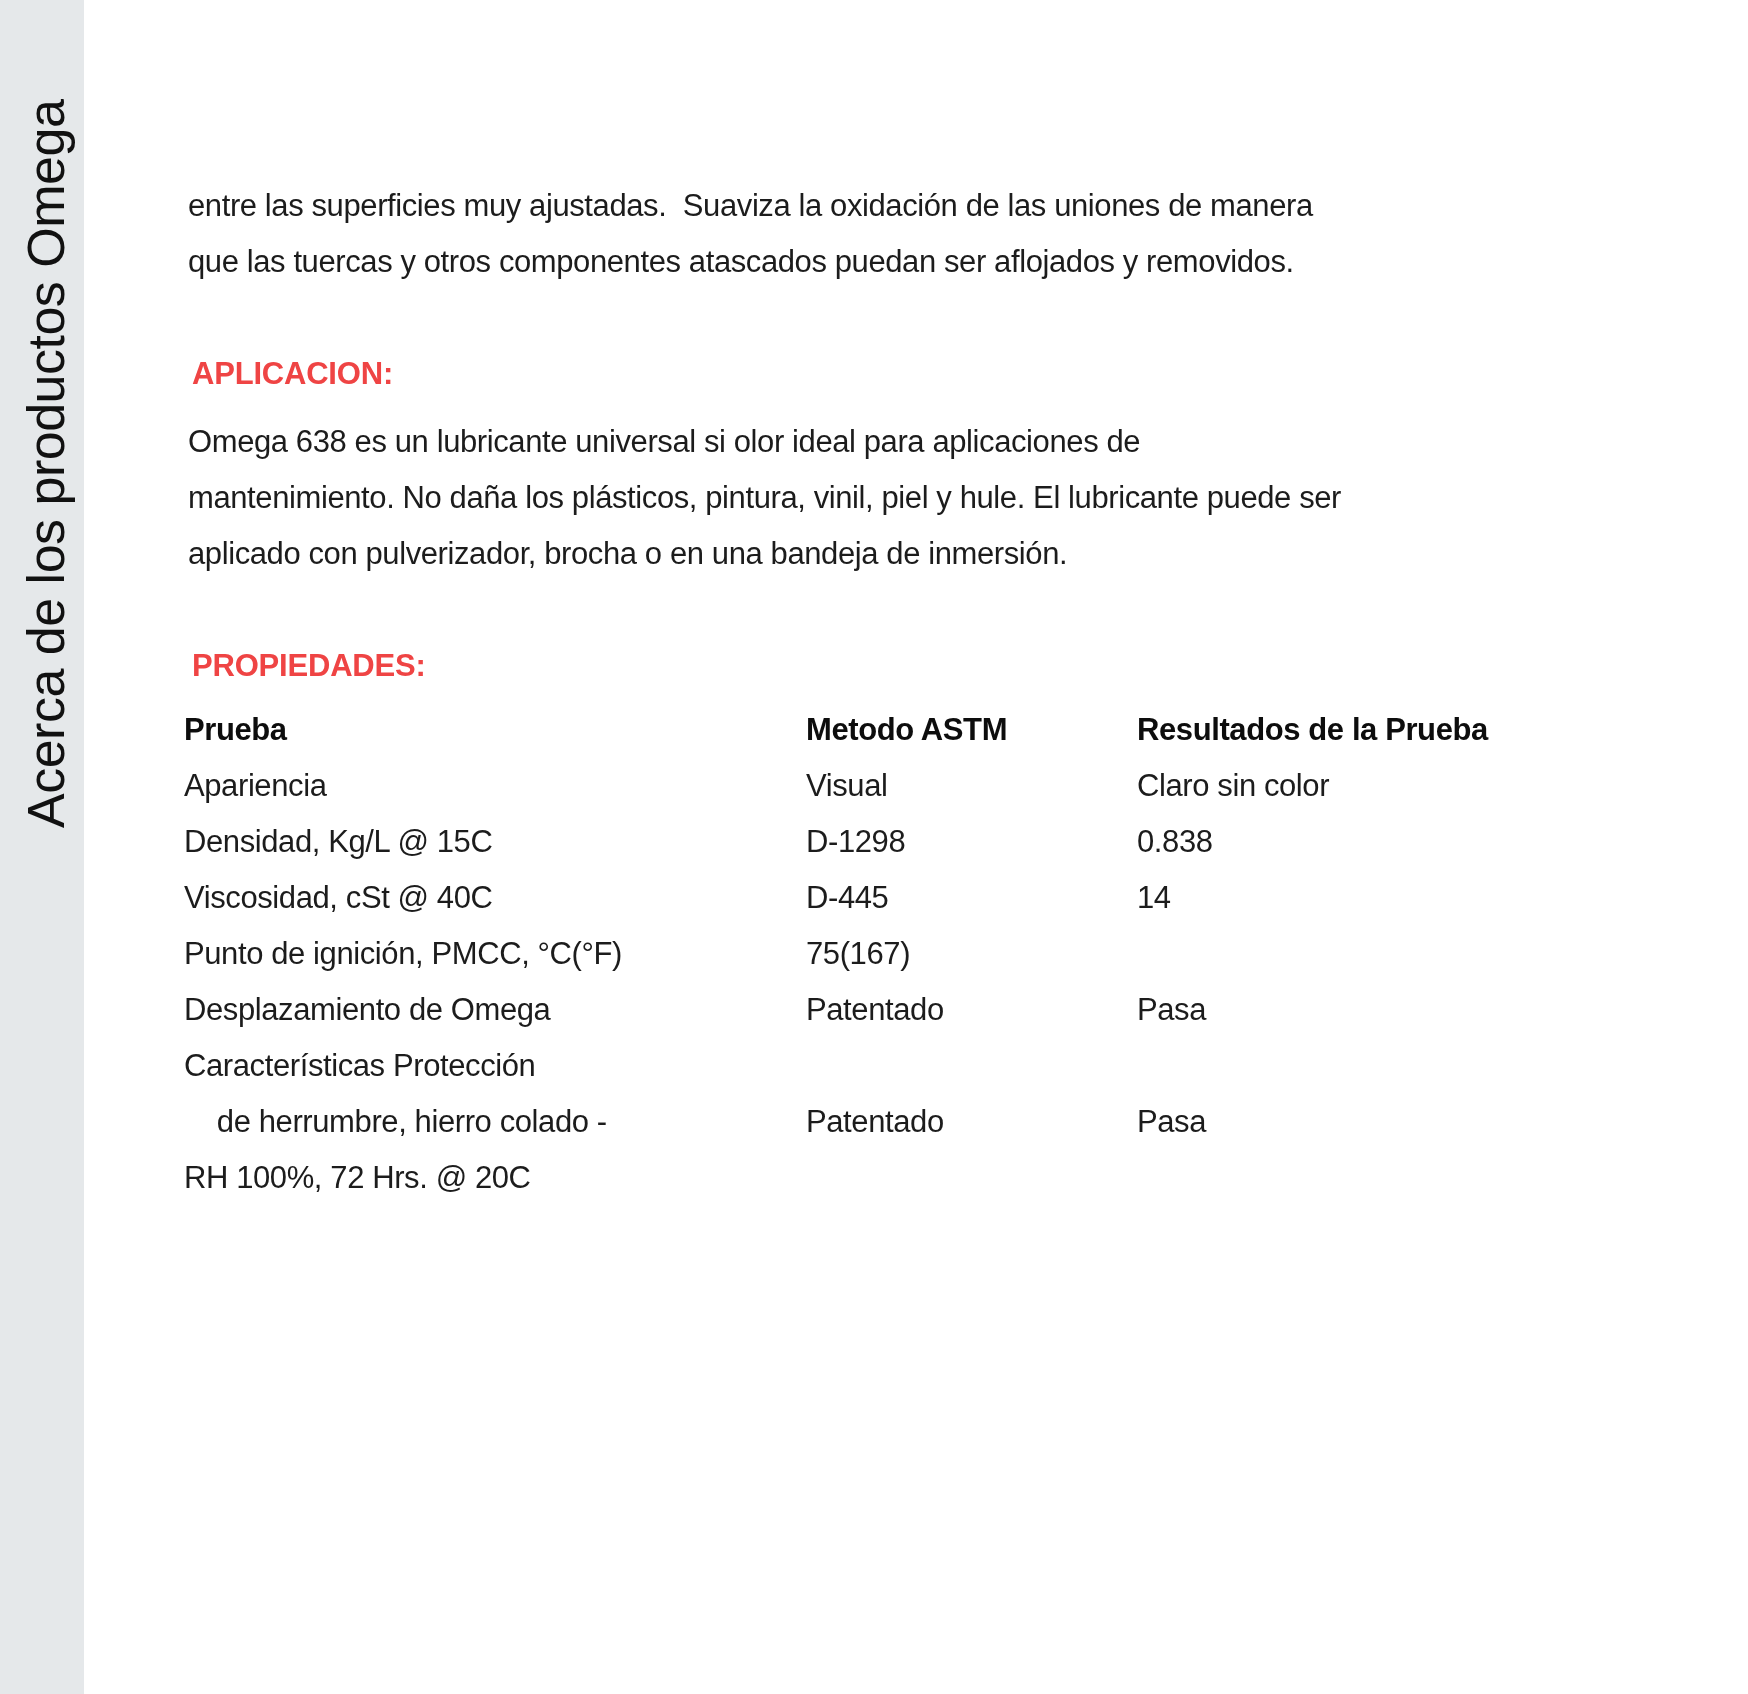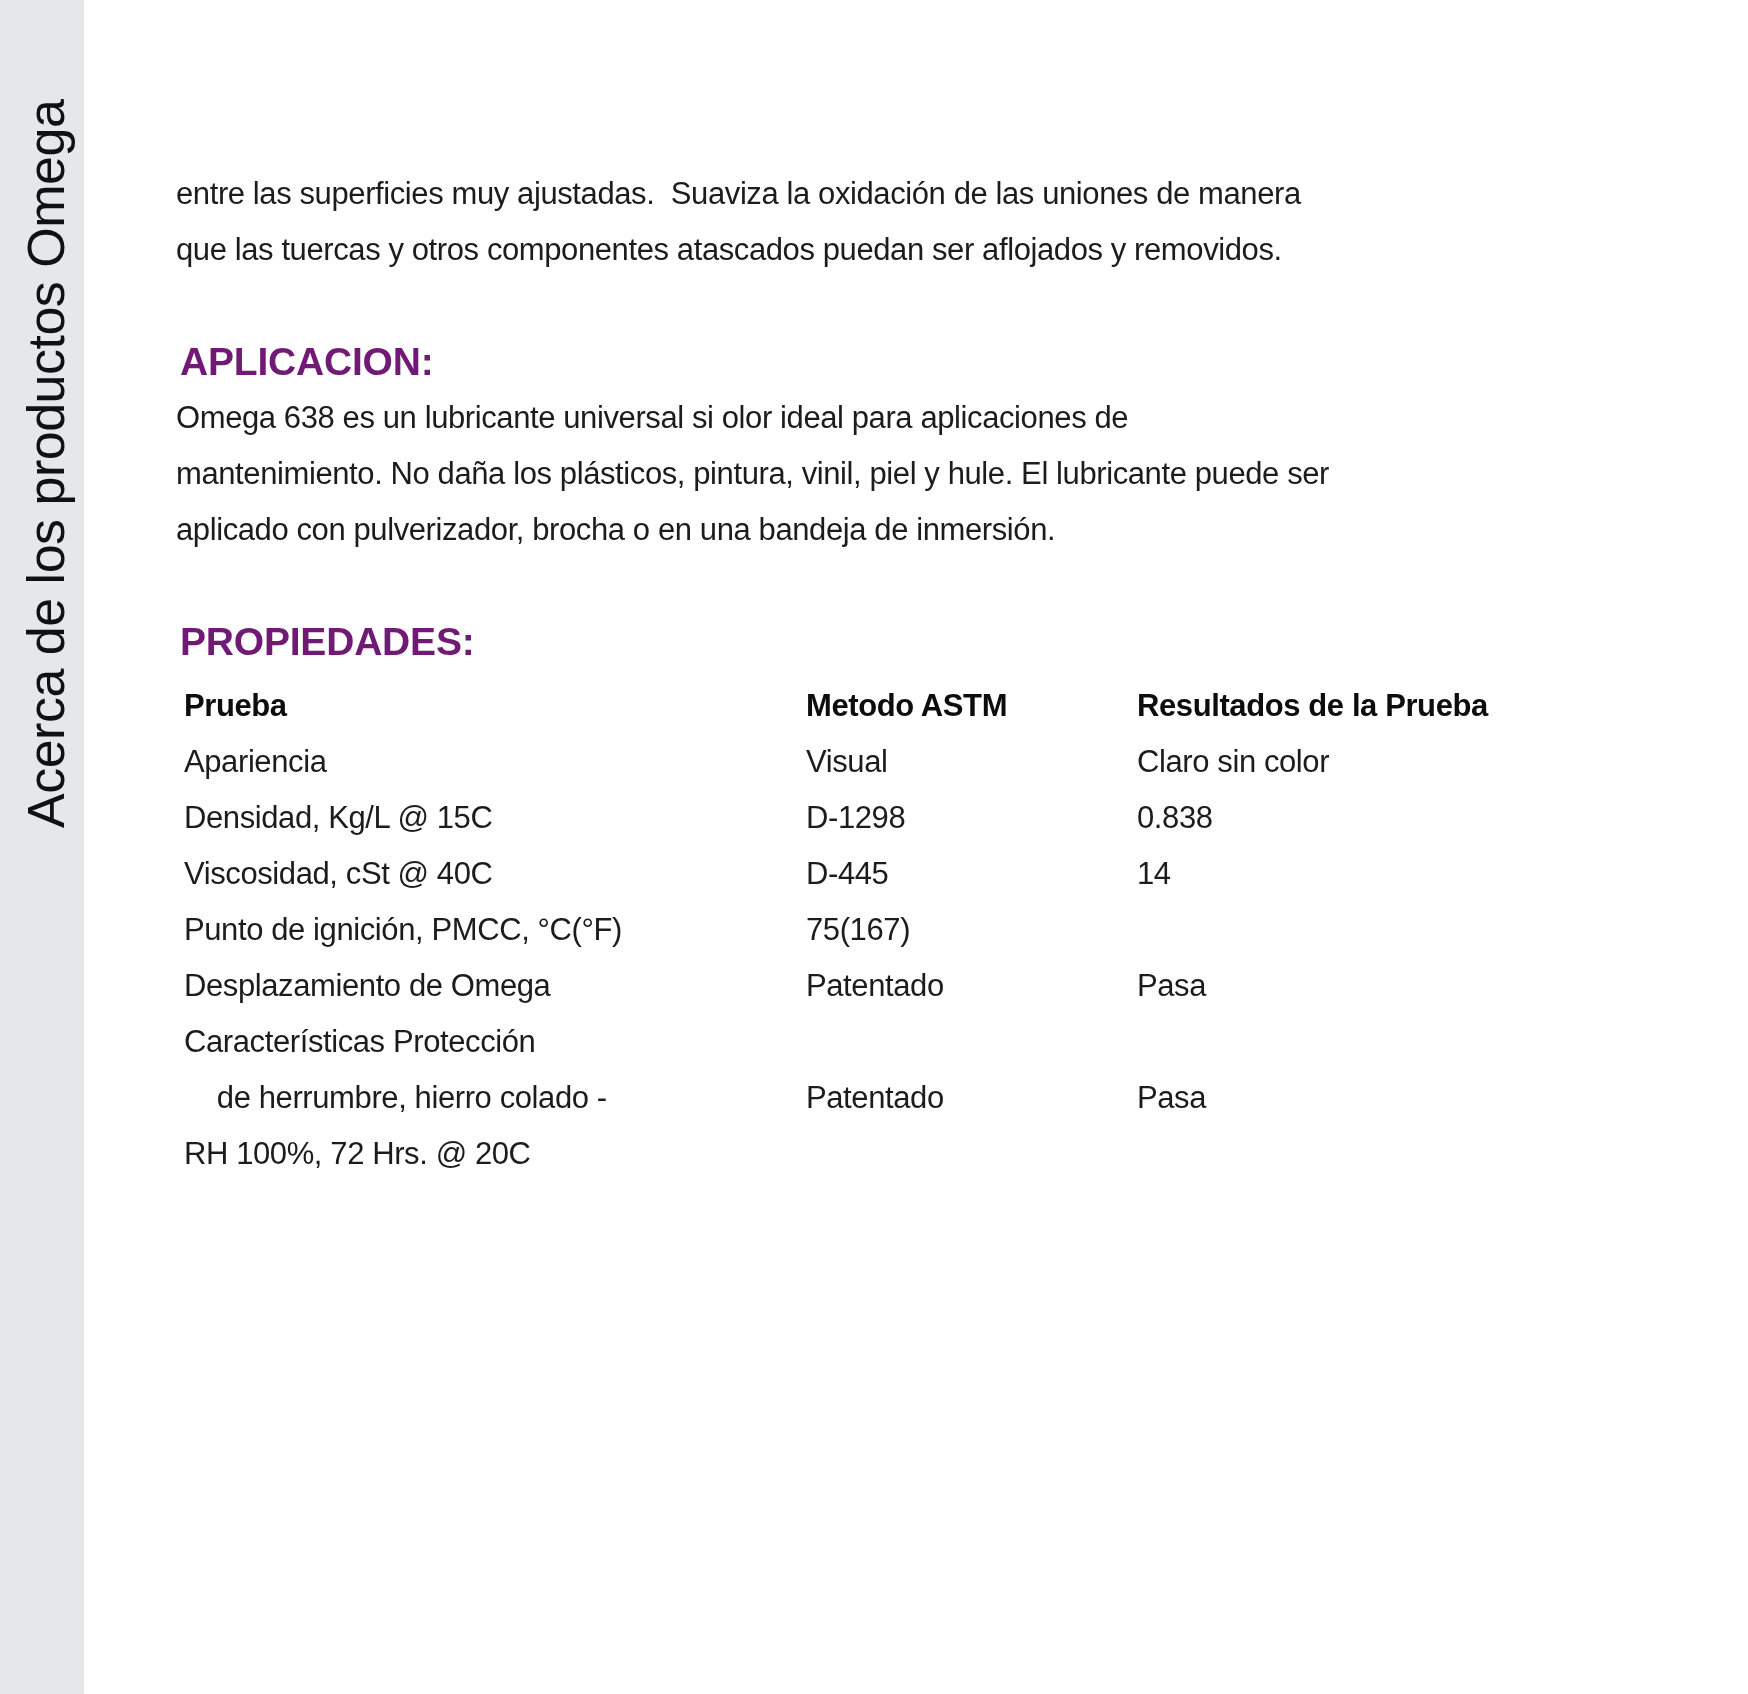--- a/index.html
+++ b/index.html
@@ -36,30 +36,30 @@
     position: absolute;
     left: 176px;
     top: 166px;
     width: 1400px;
     font-size: 31px;
     line-height: 56px;
     letter-spacing: -0.4px;
     color: #1c1c1c;
   }
   .para {
-    margin: 0;
+    margin: 12px;
     white-space: pre-line;
   }
   .heading {
-    margin: 56px 0 0 4px;
-    font-size: 39px;
+    margin: 56px 0 0 16px;
+    font-size: 31px;
     line-height: 56px;
     font-weight: 700;
     letter-spacing: -0.2px;
-    color: #701a75;
+    color: #ef4444;
   }
   .ptable { margin: 8px; }
   .prow { display: flex; }
   .pcell { display: block; }
   .pcell.c0 { width: 622px; }
   .pcell.c1 { width: 331px; }
   .pcell.c2 { flex: 1; }
   .phead .pcell { font-weight: 700; color: #0d0d0d; }
 </style>
 </head>

